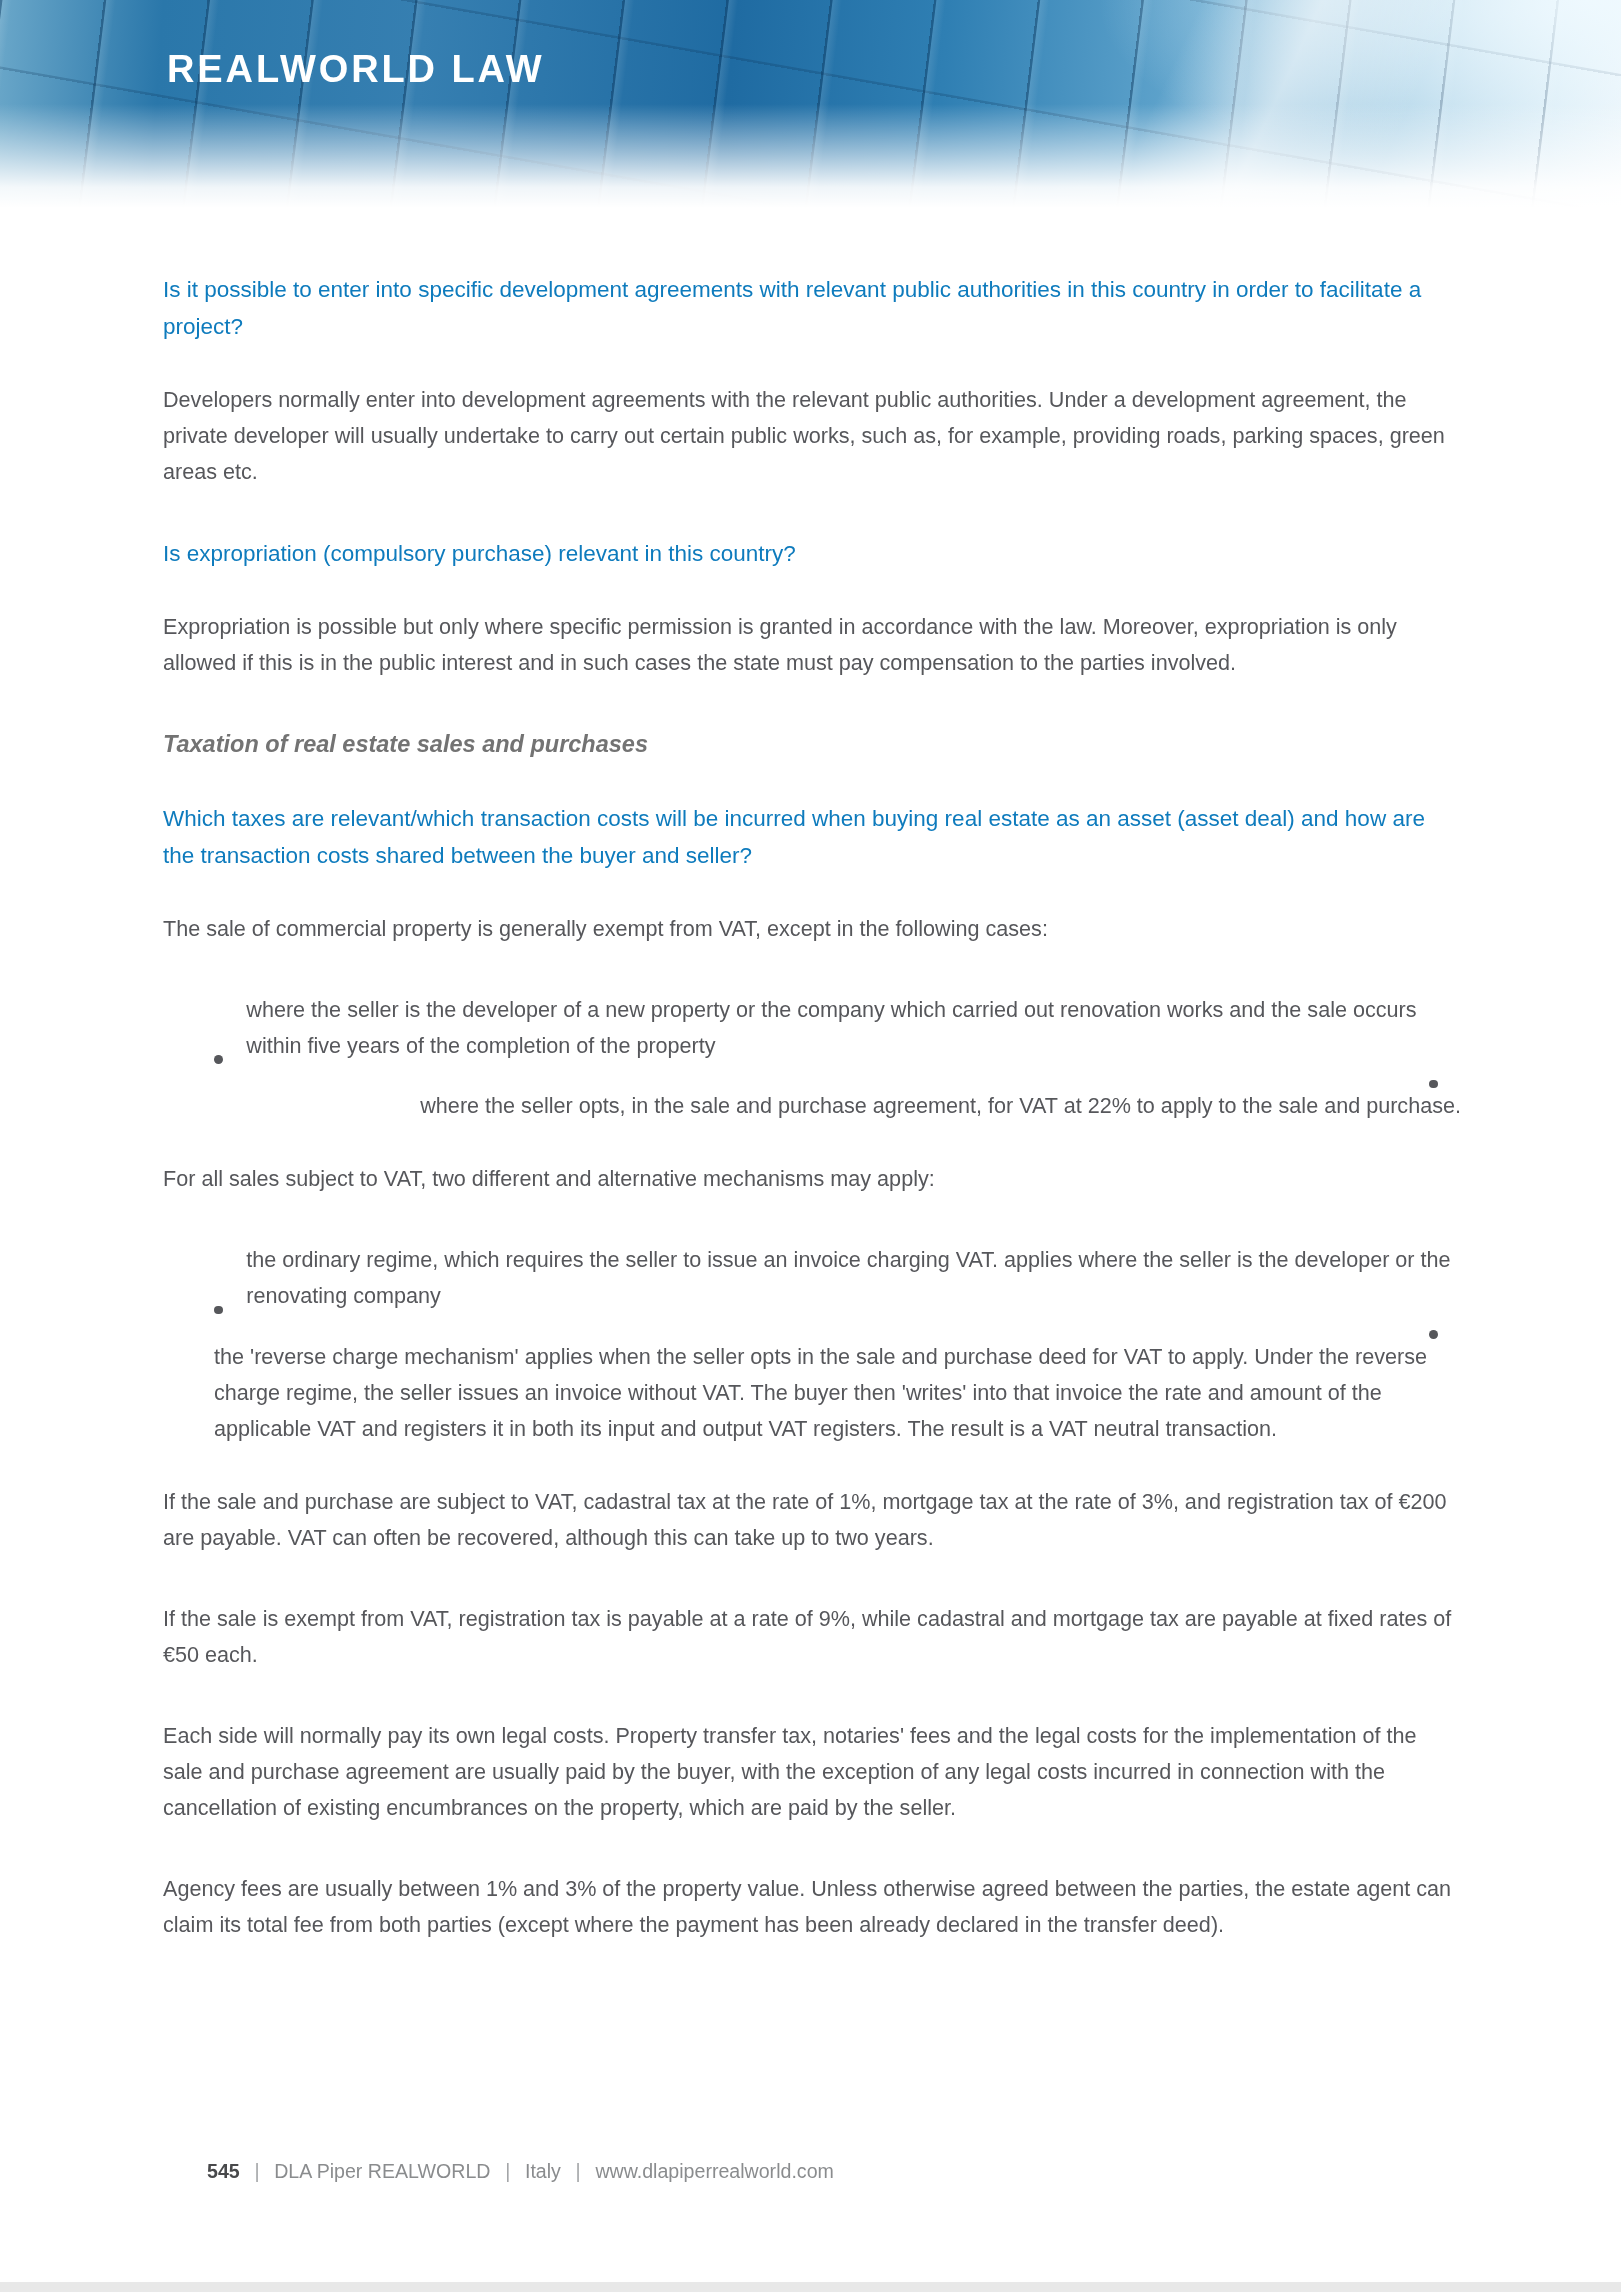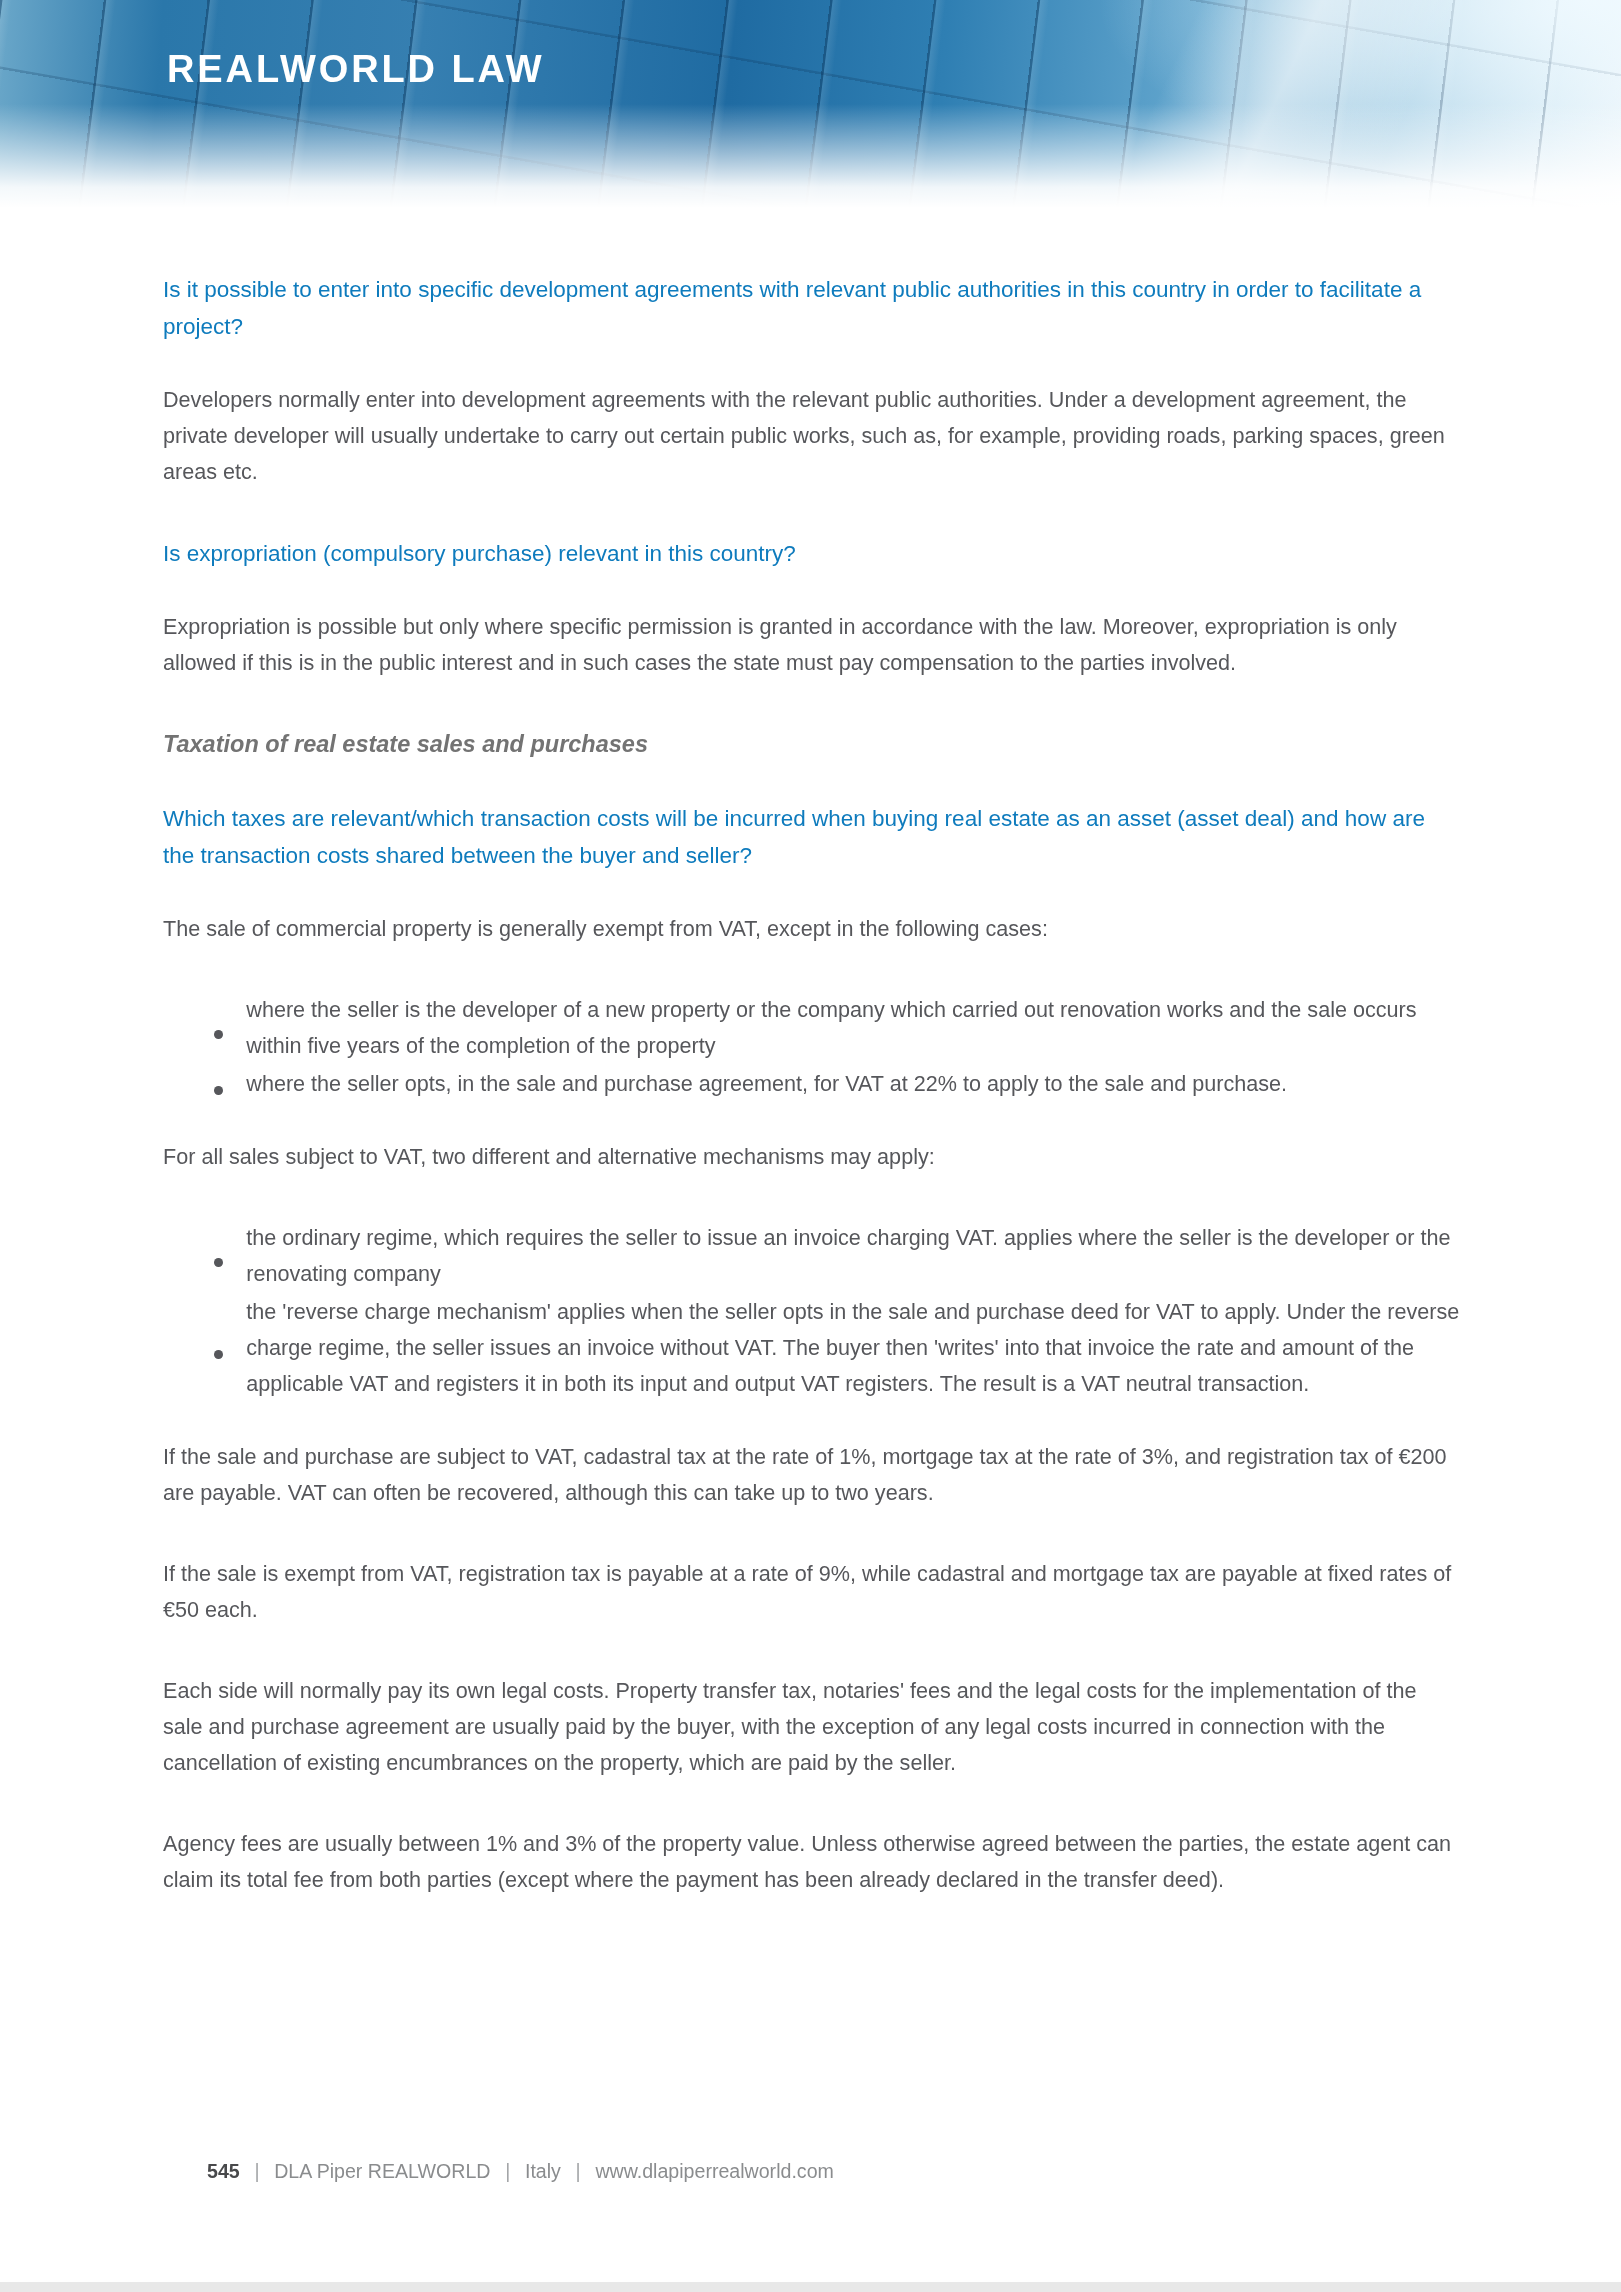--- a/index.html
+++ b/index.html
@@ -63,22 +63,22 @@
     margin:0 0 45px 0;
     font-size:21.6px;
     line-height:36px;
     color:#56575b;
   }
   .bullets {
     list-style:none;
     margin:0 0 37px 0;
     padding:0 0 0 51px;
   }
-  .bullet-item { display:flex; align-items:center; }
-  .bullet-item + .bullet-item { margin-top:2px; }
+  .bullet-item { display:flex; align-items:flex-end; }
+  .bullet-item + .bullet-item { margin-top:2px;flex-direction:column; }
   .dot {
     flex:0 0 auto;
     width:8.8px; height:8.8px;
     margin:13.7px 23.5px 0 0;
     border-radius:50%;
     background:#56575b;
   }
   .bullet-text {
     font-size:21.6px;
     line-height:36px;

